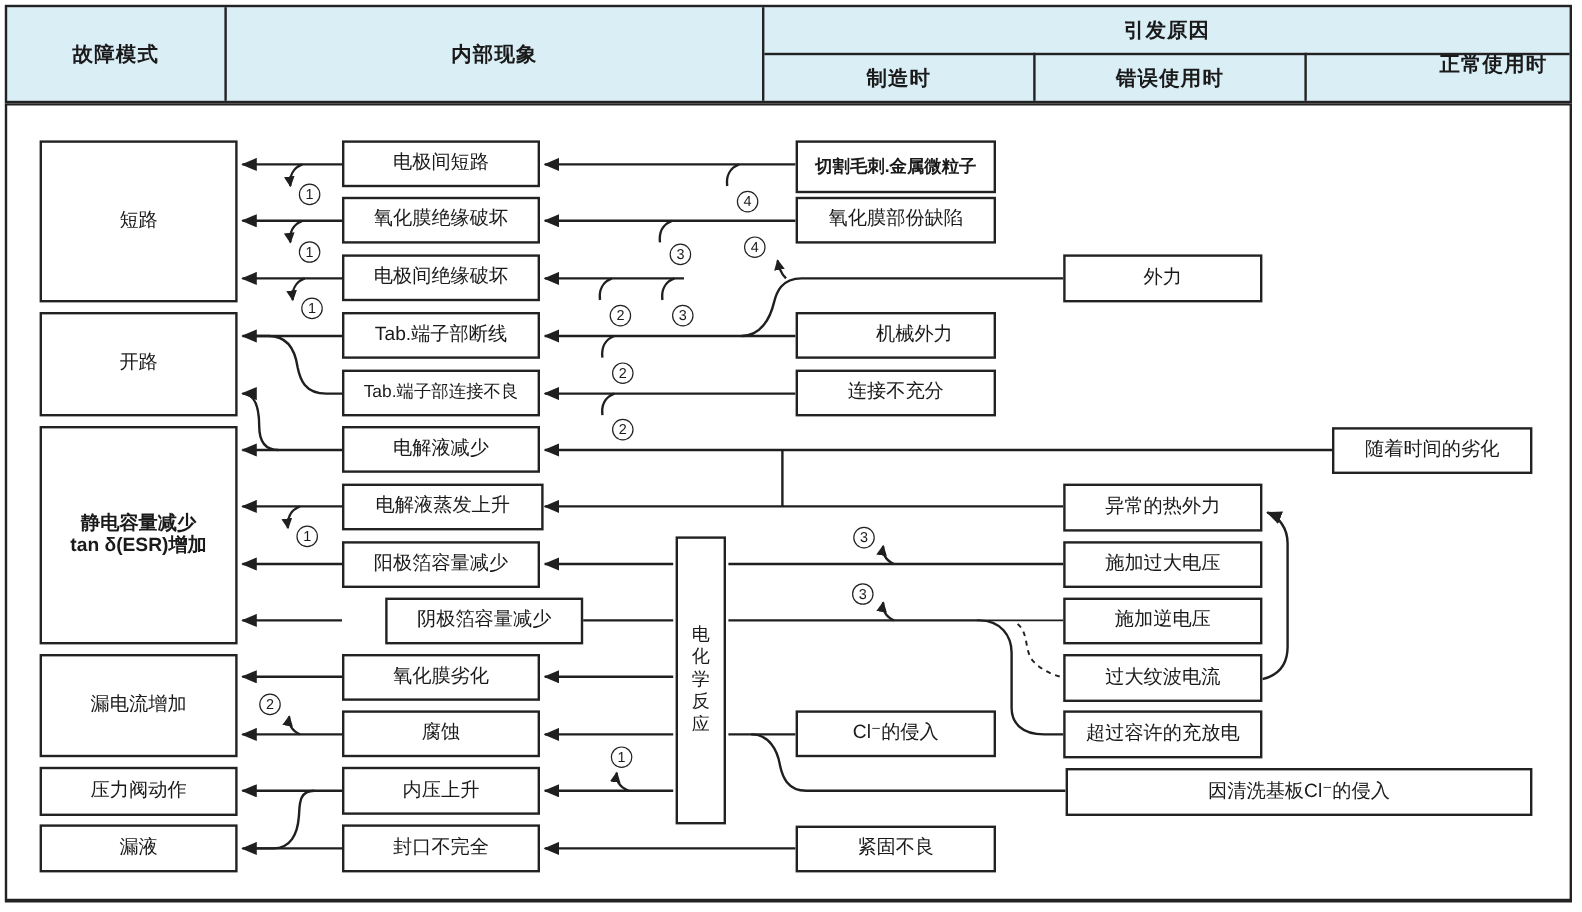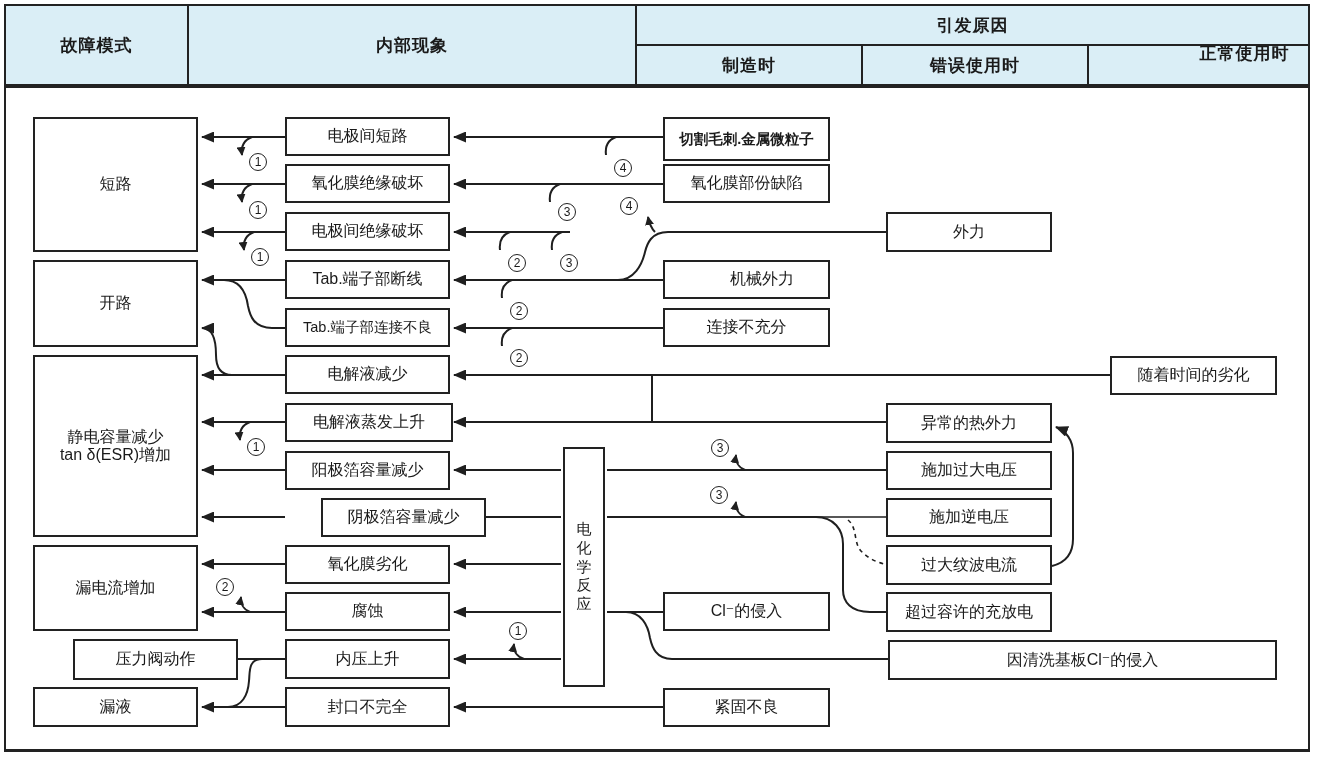--- a/index.html
+++ b/index.html
@@ -15,21 +15,21 @@
   .frame{position:absolute;left:4px;top:86px;width:1306px;height:666px;
          border:2px solid #222;border-bottom-width:3px;box-sizing:border-box;background:#fff;}
   svg.wires{position:absolute;left:0;top:0;width:1318px;height:760px;}
   .ln{stroke:#1f1f1f;stroke-width:2;fill:none;}
   .ln.thin{stroke-width:1.4;}
   .ln.dash{stroke-width:1.6;stroke-dasharray:4 4;}
   
   .box{position:absolute;border:2px solid #222;background:#fff;box-sizing:border-box;
        display:flex;align-items:center;justify-content:center;text-align:center;
        font-size:16px;line-height:1.15;}
-  .box.twoline{flex-direction:column;}
+  .box.twoline{flex-direction:column;font-weight:bold;}
   .box.vert{white-space:pre-line;font-size:15px;line-height:1.25;}
   
   .conn{position:absolute;width:18px;height:18px;border:1.5px solid #222;border-radius:50%;
         background:#fff;font-size:12px;line-height:17px;text-align:center;box-sizing:border-box;}
 </style>
 </head>
 <body>
 
 <div class="stage">
 
@@ -122,21 +122,21 @@
   </svg>
 
   <div id="nodes">
       <div class="box" style="left: 33px; top: 117px; width: 165px; height: 135px;">短路</div>
       <div class="box" style="left: 33px; top: 260px; width: 165px; height: 87px;">开路</div>
       <div class="box twoline" style="left: 33px; top: 355px; width: 165px; height: 182px;">
         <span>静电容量减少</span>
         <span>tan δ(ESR)增加</span>
       </div>
       <div class="box" style="left: 33px; top: 545px; width: 165px; height: 86px;">漏电流增加</div>
-      <div class="box" style="left: 33px; top: 639px; width: 165px; height: 41px; margin-left: 40px;">压力阀动作</div>
+      <div class="box" style="left: 33px; top: 639px; width: 165px; height: 41px;">压力阀动作</div>
       <div class="box" style="left: 33px; top: 687px; width: 165px; height: 40px;">漏液</div>
       <div class="box" style="left: 285px; top: 117px; width: 165px; height: 39px;">电极间短路</div>
       <div class="box" style="left: 285px; top: 164px; width: 165px; height: 39px;">氧化膜绝缘破坏</div>
       <div class="box" style="left: 285px; top: 212px; width: 165px; height: 39px;">电极间绝缘破坏</div>
       <div class="box" style="left: 285px; top: 260px; width: 165px; height: 39px;">Tab.端子部断线</div>
       <div class="box" style="left: 285px; top: 308px; width: 165px; height: 39px; font-size: 14.5px;">Tab.端子部连接不良</div>
       <div class="box" style="left: 285px; top: 355px; width: 165px; height: 39px;">电解液减少</div>
       <div class="box" style="left: 285px; top: 403px; width: 168px; height: 39px;">电解液蒸发上升</div>
       <div class="box" style="left: 285px; top: 451px; width: 165px; height: 39px;">阳极箔容量减少</div>
       <div class="box" style="left: 285px; top: 498px; width: 165px; height: 39px; margin-left: 36px;">阴极箔容量减少</div>

